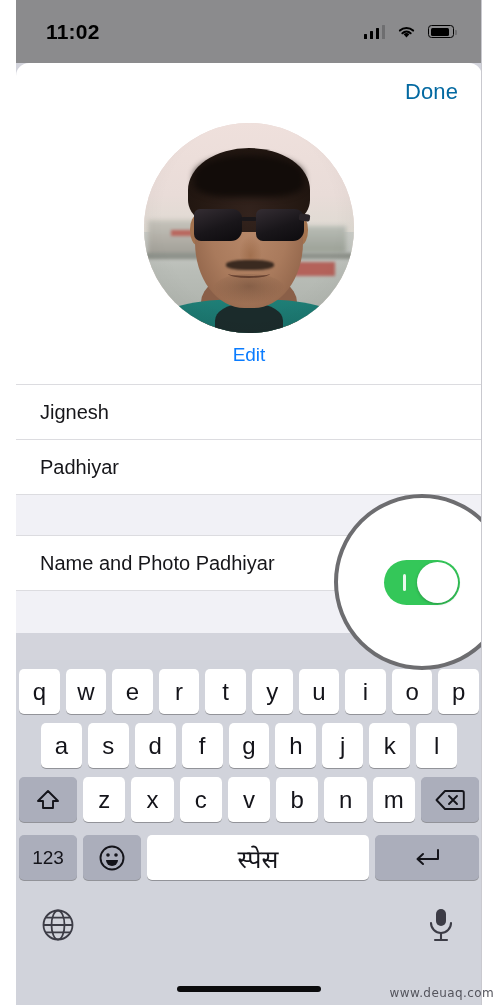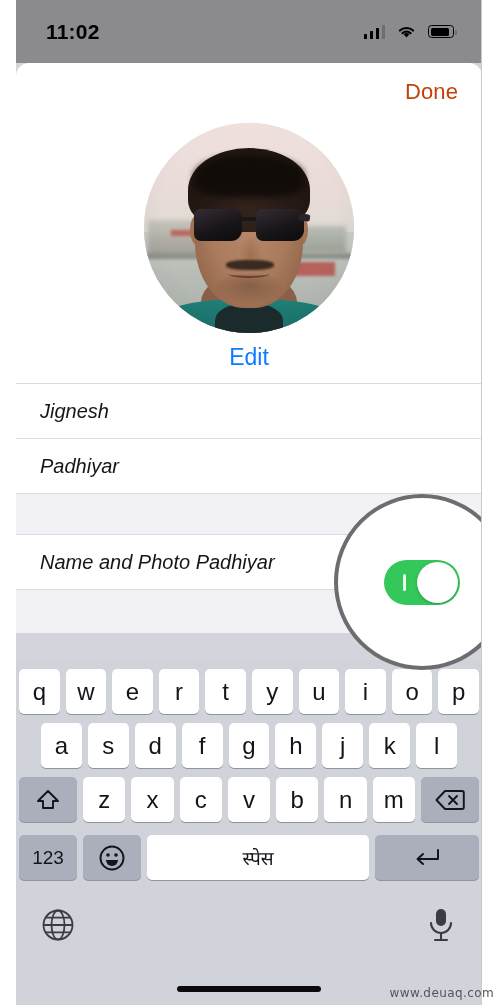--- a/index.html
+++ b/index.html
@@ -58,21 +58,21 @@
     width:466px; height:570px;
     background:#ffffff;
     border-radius:13px 13px 0 0;
     overflow:hidden;
   }
   #sheet-header {
     height:58px; display:flex; align-items:center;
     justify-content:flex-end; padding-right:24px;
   }
   #done-btn {
-    font-size:22px; color:#c2410c; font-weight:500;
+    font-size:22px; color:#0369a1; font-weight:500;
     cursor:pointer; letter-spacing:0.1px;
   }
   
   #avatar-wrap {
     display:flex; flex-direction:column; align-items:center;
     margin-top:2px;
   }
   #avatar {
     width:210px; height:210px; border-radius:50%;
     overflow:hidden; position:relative;
@@ -181,25 +181,25 @@
   #avatar .chin-shadow {
     position:absolute; left:33%; top:72%; width:34%; height:14%;
     background:radial-gradient(ellipse at 50% 40%, rgba(70,46,33,0.35) 0%, rgba(70,46,33,0) 70%);
     border-radius:50%;
   }
   #avatar .vignette {
     position:absolute; inset:0;
     background:radial-gradient(ellipse at 50% 45%, rgba(0,0,0,0) 58%, rgba(0,0,0,0.07) 100%);
   }
   #edit-btn {
-    margin-top:11px; font-size:23px; color:#0a7cff;
+    margin-top:11px; font-size:19px; color:#0a7cff;
     cursor:pointer;
   }
   
-  #list { margin-top:12px;font-style:italic; }
+  #list { margin-top:18px; }
   .hr { height:1px; background:#dcdce0; }
   .row {
     height:54px; display:flex; align-items:center;
     padding-left:24px; background:#fff;
     font-size:20px; color:#16161a;
   }
   .row.toggle-row { justify-content:space-between; padding-right:26px; }
   .gap { height:40px; background:#f1f1f6; }
   .gap.tall { height:44px; }
   
@@ -240,21 +240,21 @@
     background:#fff; border-radius:5px;
     height:45px; flex:1 1 0;
     display:flex; align-items:center; justify-content:center;
     font-size:24px; color:#14141a; font-weight:400;
     box-shadow:0 1px 0 rgba(0,0,0,0.30);
     cursor:pointer;
   }
   .key.dark { background:#abaebb; }
   .key.fn { flex:0 0 auto; width:58px; }
   .key.sm { font-size:19px; font-weight:500; }
-  .key.space { flex:1 1 auto; font-size:19px; }
+  .key.space { flex:1 1 auto; font-size:25px; }
   #util-row {
     display:flex; align-items:center; justify-content:space-between;
     padding:26px 24px 0;
   }
   .util-ico { cursor:pointer; }
   #homebar {
     position:absolute; left:50%; transform:translateX(-50%);
     bottom:13px; width:144px; height:6px;
     background:#0b0b0d; border-radius:3px;
   }

